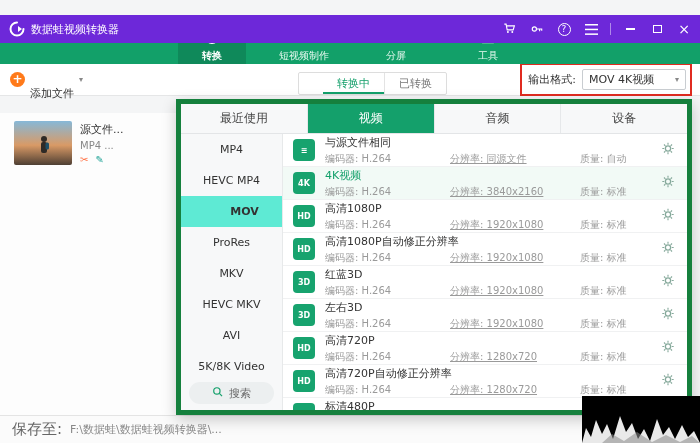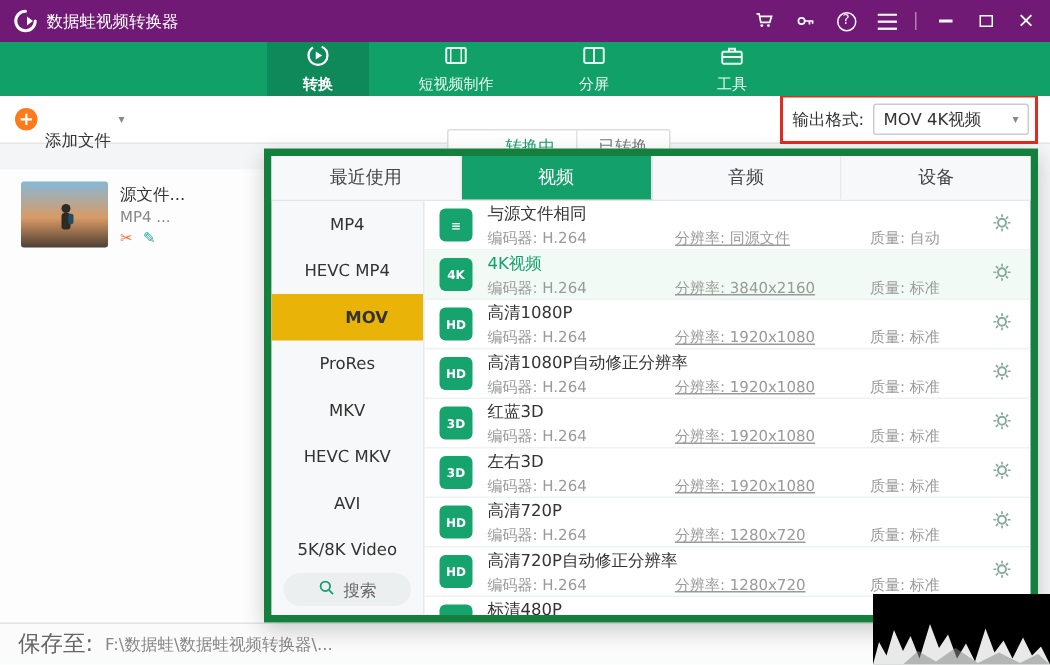--- a/index.html
+++ b/index.html
@@ -1,21 +1,21 @@
 <!DOCTYPE html>
 <html><head>
 <meta charset="utf-8">
 <style>
   * { margin:0; padding:0; box-sizing:border-box; }
   html,body { width:700px; height:443px; }
   body { font-family:"DejaVu Sans","Liberation Sans",sans-serif; font-size:12px; color:#333; }
   .app { position:relative; width:700px; height:443px; background:#f4f5f6; overflow:hidden; }
 
   
-  .titlebar { position:absolute; top:0; left:0; right:0; height:28px; background:#701a75;
+  .titlebar { position:absolute; top:15px; left:0; right:0; height:28px; background:#6d28d9;
               display:flex; align-items:center; padding:0 8px; z-index:30; }
   .logo { width:17px; height:17px; margin-right:6px; display:flex; align-items:center; justify-content:center; }
   .app-title { color:#fff; font-size:11px; }
   .tb-actions { margin-left:auto; display:flex; align-items:center; gap:11px; }
   .tb-icon { width:16px; height:16px; display:flex; align-items:center; justify-content:center; cursor:pointer; }
   .circle-q { width:13px; height:13px; border:1px solid #fff; border-radius:50%; color:#fff;
               font-size:9px; line-height:11px; text-align:center; }
   .tb-divider { width:1px; height:12px; background:rgba(255,255,255,.45); }
   .min-bar { width:9px; height:1.5px; background:#fff; }
   .max-box { width:9px; height:8px; border:1.2px solid #fff; }
@@ -31,21 +31,21 @@
   .nav-tab.active .nav-label { color:#fff; font-weight:bold; }
 
   
   .toolbar { position:absolute; top:64px; left:0; right:0; height:32px; background:#fff;
              border-bottom:1px solid #e5e6e7; display:flex; align-items:center; padding:0 10px; z-index:20; }
   .add-files { display:flex; align-items:center; gap:5px; cursor:pointer; }
   .add-icon { width:15px; height:15px; border-radius:50%; background:#ff7a1a; color:#fff;
               font-size:12px; line-height:14px; text-align:center; font-weight:bold; }
   .add-label { font-size:11px; color:#333;margin-top:28px; }
   .caret { font-size:8px; color:#888; }
-  .queue-tabs { position:absolute; left:298px; top:22px; display:flex; border:1px solid #ddd; border-radius:2px; background:#fff;padding-left:24px; }
+  .queue-tabs { position:absolute; left:298px; top:8px; display:flex; border:1px solid #ddd; border-radius:2px; background:#fff;padding-left:24px; }
   .queue-tab { padding:3px 14px; font-size:11px; color:#777; cursor:pointer; }
   .queue-tab.active { color:#14a06b; box-shadow:inset 0 -2px 0 #14a06b; }
   .queue-tab + .queue-tab { border-left:1px solid #e3e3e3; }
   .output-format { margin-left:auto; position:relative; display:flex; align-items:center; gap:6px; padding:3px 4px; }
   .of-label { font-size:11px; color:#333; }
   .of-select { width:104px; display:flex; align-items:center; justify-content:space-between;
                border:1px solid #c9cdd1; border-radius:2px; background:#fff; padding:2px 6px;
                font-size:11px; color:#333; cursor:pointer; }
   .annotation { position:absolute; top:-3px; left:-4px; right:-2px; bottom:-3px;
                 border:2px solid #e02b20; pointer-events:none; }
@@ -76,21 +76,21 @@
            display:flex; flex-direction:column; }
   .popup-tabs { display:flex; height:30px; flex-shrink:0; border-bottom:1px solid #e3e5e7; }
   .popup-tab { flex:1; display:flex; align-items:center; justify-content:center; font-size:12px;
                color:#444; background:#f7f8f9; cursor:pointer; border-right:1px solid #e6e8ea; }
   .popup-tab:last-child { border-right:none; }
   .popup-tab.active { background:#14a06b; color:#fff; }
   .popup-body { flex:1; display:flex; overflow:hidden; }
   .cat-col { width:102px; background:#f7f8f9; border-right:1px solid #e7e9ea; display:flex; flex-direction:column; }
   .cat-item { height:31px; line-height:31px; text-align:center; font-size:11px; color:#333;
               cursor:pointer; flex-shrink:0; }
-  .cat-item.selected { background:#eab308; font-weight:bold;padding-left:26px; }
+  .cat-item.selected { background:#5eead4; font-weight:bold;padding-left:26px; }
   .cat-search { margin:4px 8px 23px; height:22px; border-radius:12px; background:#eceff0;
                 display:flex; align-items:center; justify-content:center; gap:5px; font-size:11px;
                 color:#666; cursor:pointer; margin-top:auto; flex-shrink:0; }
   .fmt-list { flex:1; overflow:hidden; }
   .fmt-row { display:flex; align-items:center; height:33px; border-bottom:1px solid #f0f1f2;
              padding:0 10px; position:relative; cursor:pointer; }
   .fmt-row.selected { background:#f2faf6; }
   .fmt-badge { width:22px; height:22px; background:#17a36e; border-radius:4px; color:#fff;
                font-size:8px; font-weight:bold; display:flex; align-items:center; justify-content:center;
                margin-right:10px; flex-shrink:0; }

